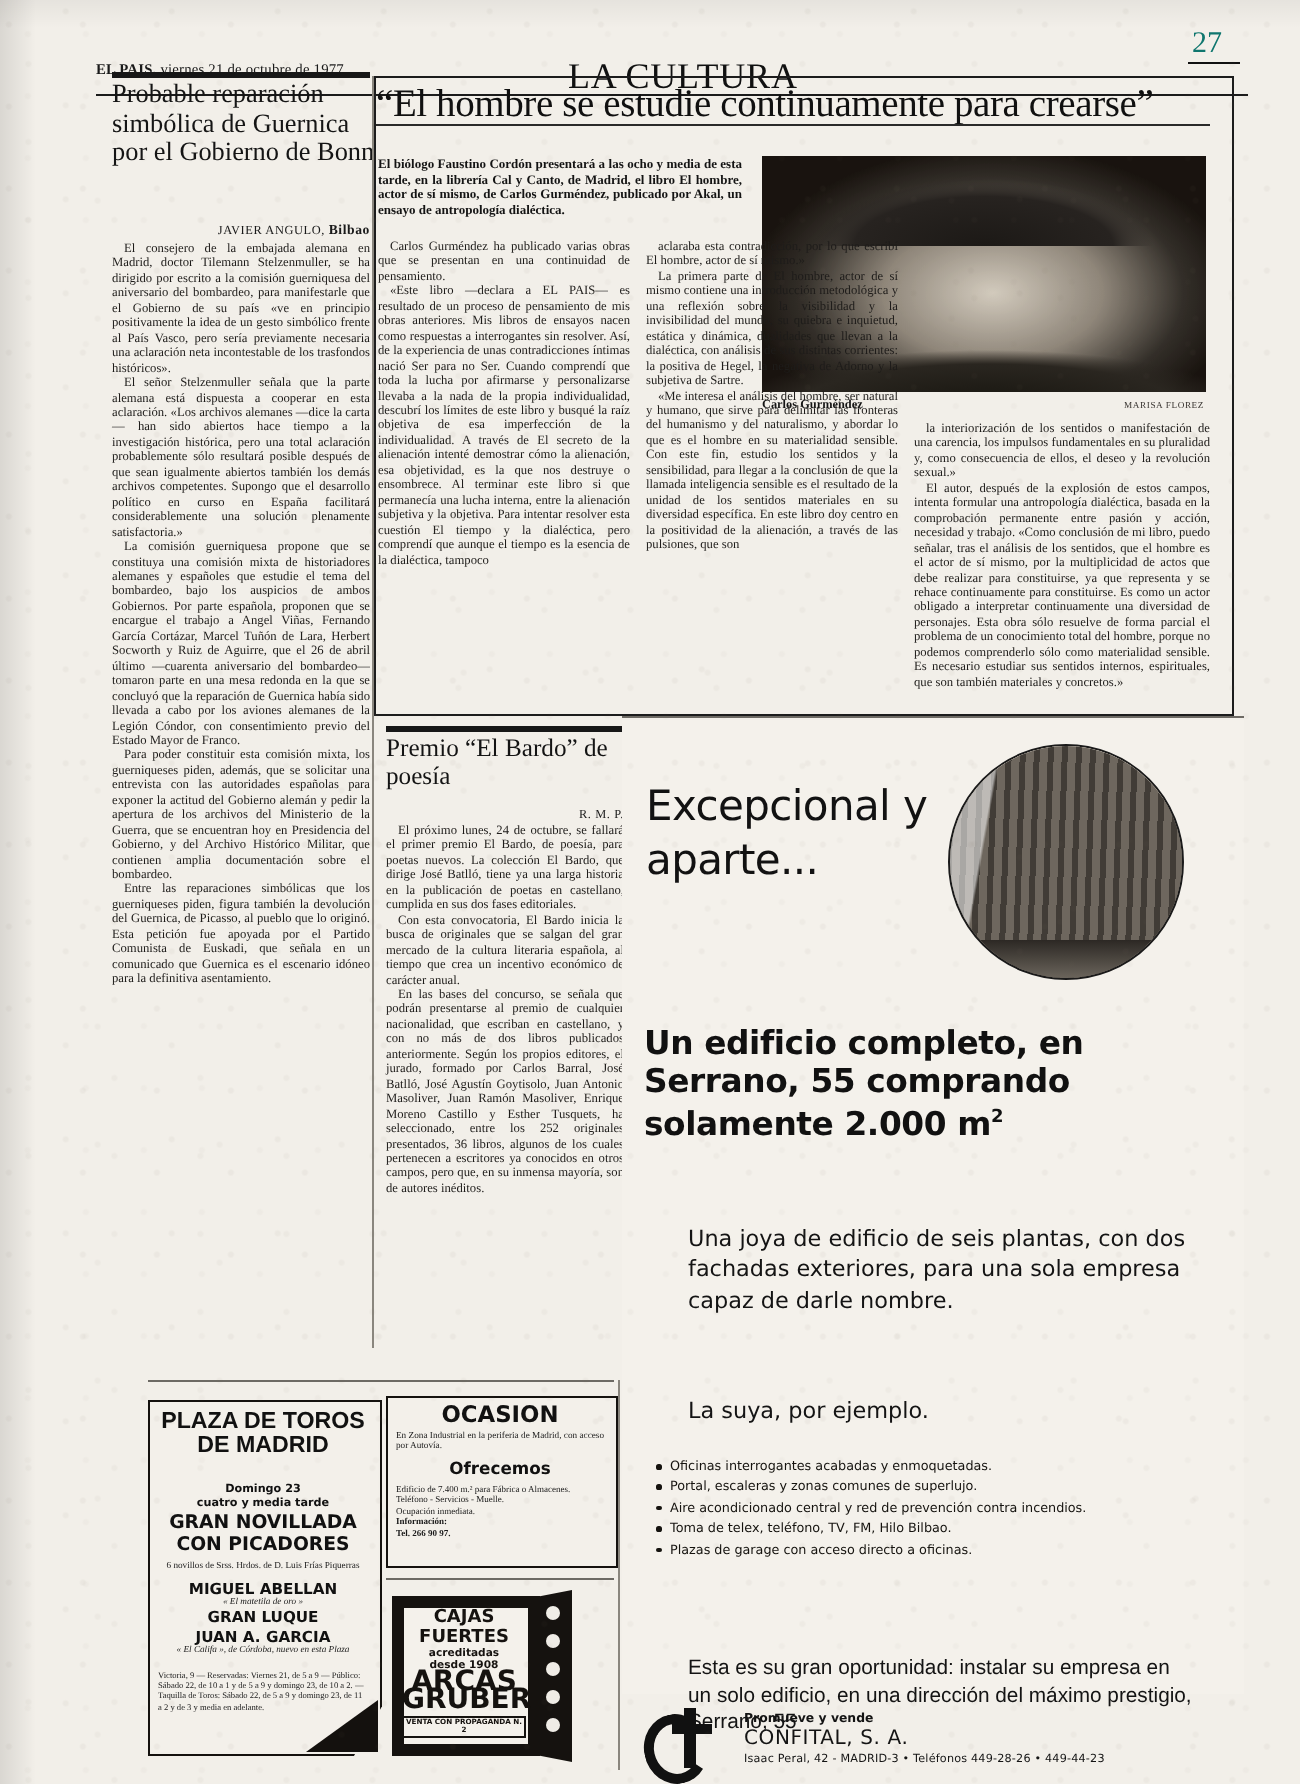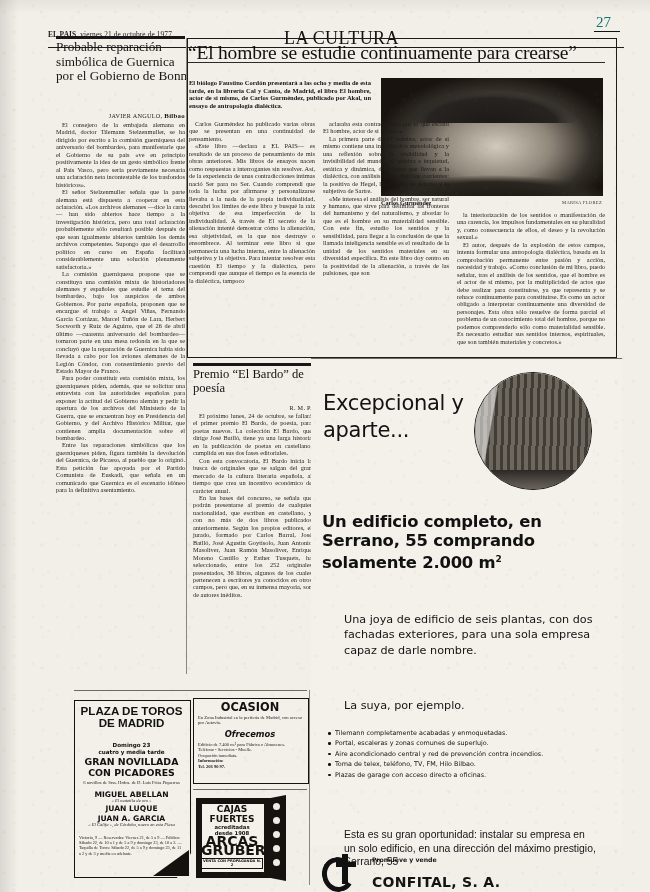--- a/index.html
+++ b/index.html
@@ -109,21 +109,21 @@
   .ad-p3{position:absolute;left:344px;top:828px;width:255px;
     font-family:Liberation Sans, sans-serif;font-size:10.4px;line-height:13.6px;color:#141414;}
   .ad-logo{position:absolute;left:322px;top:855px;width:44px;height:30px;}
   .ad-logo .cc{position:absolute;left:0;top:2px;width:22px;height:25px;border:5px solid #111;border-radius:50%;
     border-right-color:transparent;transform:rotate(-12deg);}
   .ad-logo .ff{position:absolute;left:20px;top:-1px;width:6px;height:30px;background:#111;}
   .ad-logo .ff2{position:absolute;left:14px;top:7px;width:20px;height:5px;background:#111;}
   .ad-foot{position:absolute;left:372px;top:856px;width:250px;
     font-family:"DejaVu Sans",sans-serif;color:#141414;}
   .ad-foot .l1{font-size:6.2px;font-weight:bold;}
-  .ad-foot .l2{font-size:14px;font-weight:bold;letter-spacing:.3px;margin-top:11px;}
+  .ad-foot .l2{font-size:10px;font-weight:normal;letter-spacing:.3px;margin-top:1px;}
   .ad-foot .l3{font-size:5.6px;margin-top:2px;letter-spacing:.1px;}
 
   
   .ad-toros{position:absolute;left:74px;top:700px;width:115px;height:176px;
     background:#f3f0ea;}
   .toros-frame{position:absolute;left:74px;top:700px;width:115px;height:176px;border:1.4px solid #14110e;
     clip-path:polygon(0 0,100% 0,100% 86%,88% 100%,0 100%);}
   .toros-corner{position:absolute;left:153px;top:850px;width:36px;height:26px;background:#14110e;
     clip-path:polygon(100% 0,100% 100%,0 100%);}
   .t-t1{position:absolute;left:78px;top:705px;width:107px;text-align:center;
@@ -139,21 +139,21 @@
   .t-sub{position:absolute;width:107px;left:78px;text-align:center;font-size:4.6px;color:#1a1a1a;font-style:italic;}
   .t-info{position:absolute;left:79px;top:835px;width:104px;
     font-size:4.3px;line-height:5.2px;color:#1a1a1a;}
 
   
   .ad-ocas{position:absolute;left:193px;top:698px;width:114px;height:84px;border:1px solid #15120f;background:#f3f0ea;}
   .o-t{position:absolute;left:193px;top:700px;width:114px;text-align:center;
     font-family:"DejaVu Sans",sans-serif;font-weight:bold;font-size:11.4px;color:#111;}
   .o-p{position:absolute;left:198px;top:715px;width:104px;font-size:4.6px;line-height:5.4px;color:#1a1a1a;text-align:justify;}
   .o-of{position:absolute;left:193px;top:729px;width:114px;text-align:center;
-    font-family:"DejaVu Sans",sans-serif;font-weight:bold;font-size:8.4px;color:#111;font-style:italic;}
+    font-family:"DejaVu Sans",sans-serif;font-weight:bold;font-size:8.4px;color:#111;}
   .o-l{position:absolute;left:198px;top:742px;width:104px;font-size:4.5px;line-height:5.4px;color:#1a1a1a;}
   .o-l b{font-weight:bold;}
 
   
   .cajas-wrap{position:absolute;left:196px;top:795px;width:106px;height:88px;padding-left:23px;}
   .cajas-body{position:absolute;left:0;top:3px;width:74px;height:80px;background:#15120f;}
   .cajas-door{position:absolute;left:5px;top:8px;width:62px;height:68px;background:#f4f1eb;border:1px solid #15120f;}
   .cajas-txt{position:absolute;left:5px;top:10px;width:62px;text-align:center;
     font-family:"DejaVu Sans",sans-serif;font-weight:bold;color:#15120f;}
   .cajas-txt .a{font-size:9px;line-height:9.6px;}
@@ -241,21 +241,21 @@
   <div class="ad-circle">
     <div class="sky"></div>
     <div class="bldg"></div>
     <div class="base"></div>
   </div>
   <div class="ad-h2"><span>Un edificio completo, en Serrano, 55 comprando solamente 2.000 m</span><sup>2</sup></div>
   <div class="ad-p1">Una joya de edificio de seis plantas, con dos fachadas exteriores, para una sola empresa capaz de darle nombre.</div>
   <div class="ad-p2">La suya, por ejemplo.</div>
   <div class="ad-bul">
       <ul id="serrano-bullets">
-        <li>Tilemann completamente acabadas y enmoquetadas.</li>
+        <li>Oficinas interrogantes acabadas y enmoquetadas.</li>
         <li>Portal, escaleras y zonas comunes de superlujo.</li>
         <li>Aire acondicionado central y red de prevención contra incendios.</li>
         <li>Toma de telex, teléfono, TV, FM, Hilo Bilbao.</li>
         <li>Plazas de garage con acceso directo a oficinas.</li>
       </ul>
     </div>
   <div class="ad-p3">Esta es su gran oportunidad: instalar su empresa en un solo edificio, en una dirección del máximo prestigio, Serrano, 55</div>
   <div class="ad-logo">
     <div class="cc"></div>
     <div class="ff"></div>
@@ -272,21 +272,21 @@
   <div class="toros-corner"></div>
   <div class="t-t1">PLAZA DE TOROS DE MADRID</div>
   <div class="t-t2">
     <span>Domingo 23</span><br>
     <span>cuatro y media tarde</span>
   </div>
   <div class="t-t3">GRAN NOVILLADA CON PICADORES</div>
   <div class="t-t4">6 novillos de Srss. Hrdos. de D. Luis Frías Piquerras</div>
   <div class="t-n" style="top:790px;">MIGUEL ABELLAN</div>
   <div class="t-sub" style="top:798px;">« El matetila de oro »</div>
-  <div class="t-n" style="top:804px;">JUAN LUQUE</div>
+  <div class="t-n" style="top:804px;">GRAN LUQUE</div>
   <div class="t-n" style="top:814px;">JUAN A. GARCIA</div>
   <div class="t-sub" style="top:822px;">« El Califa », de Córdoba, nuevo en esta Plaza</div>
   <div class="t-info">Victoria, 9 — Reservadas: Viernes 21, de 5 a 9 — Público: Sábado 22, de 10 a 1 y de 5 a 9 y domingo 23, de 10 a 2. — Taquilla de Toros: Sábado 22, de 5 a 9 y domingo 23, de 11 a 2 y de 3 y media en adelante.</div>
 
   <div class="ad-ocas"></div>
   <div class="o-t">OCASION</div>
   <div class="o-p">En Zona Industrial en la periferia de Madrid, con acceso por Autovía.</div>
   <div class="o-of">Ofrecemos</div>
   <div class="o-l">
     <div>Edificio de 7.400 m.² para Fábrica o Almacenes. Teléfono - Servicios - Muelle.</div>

